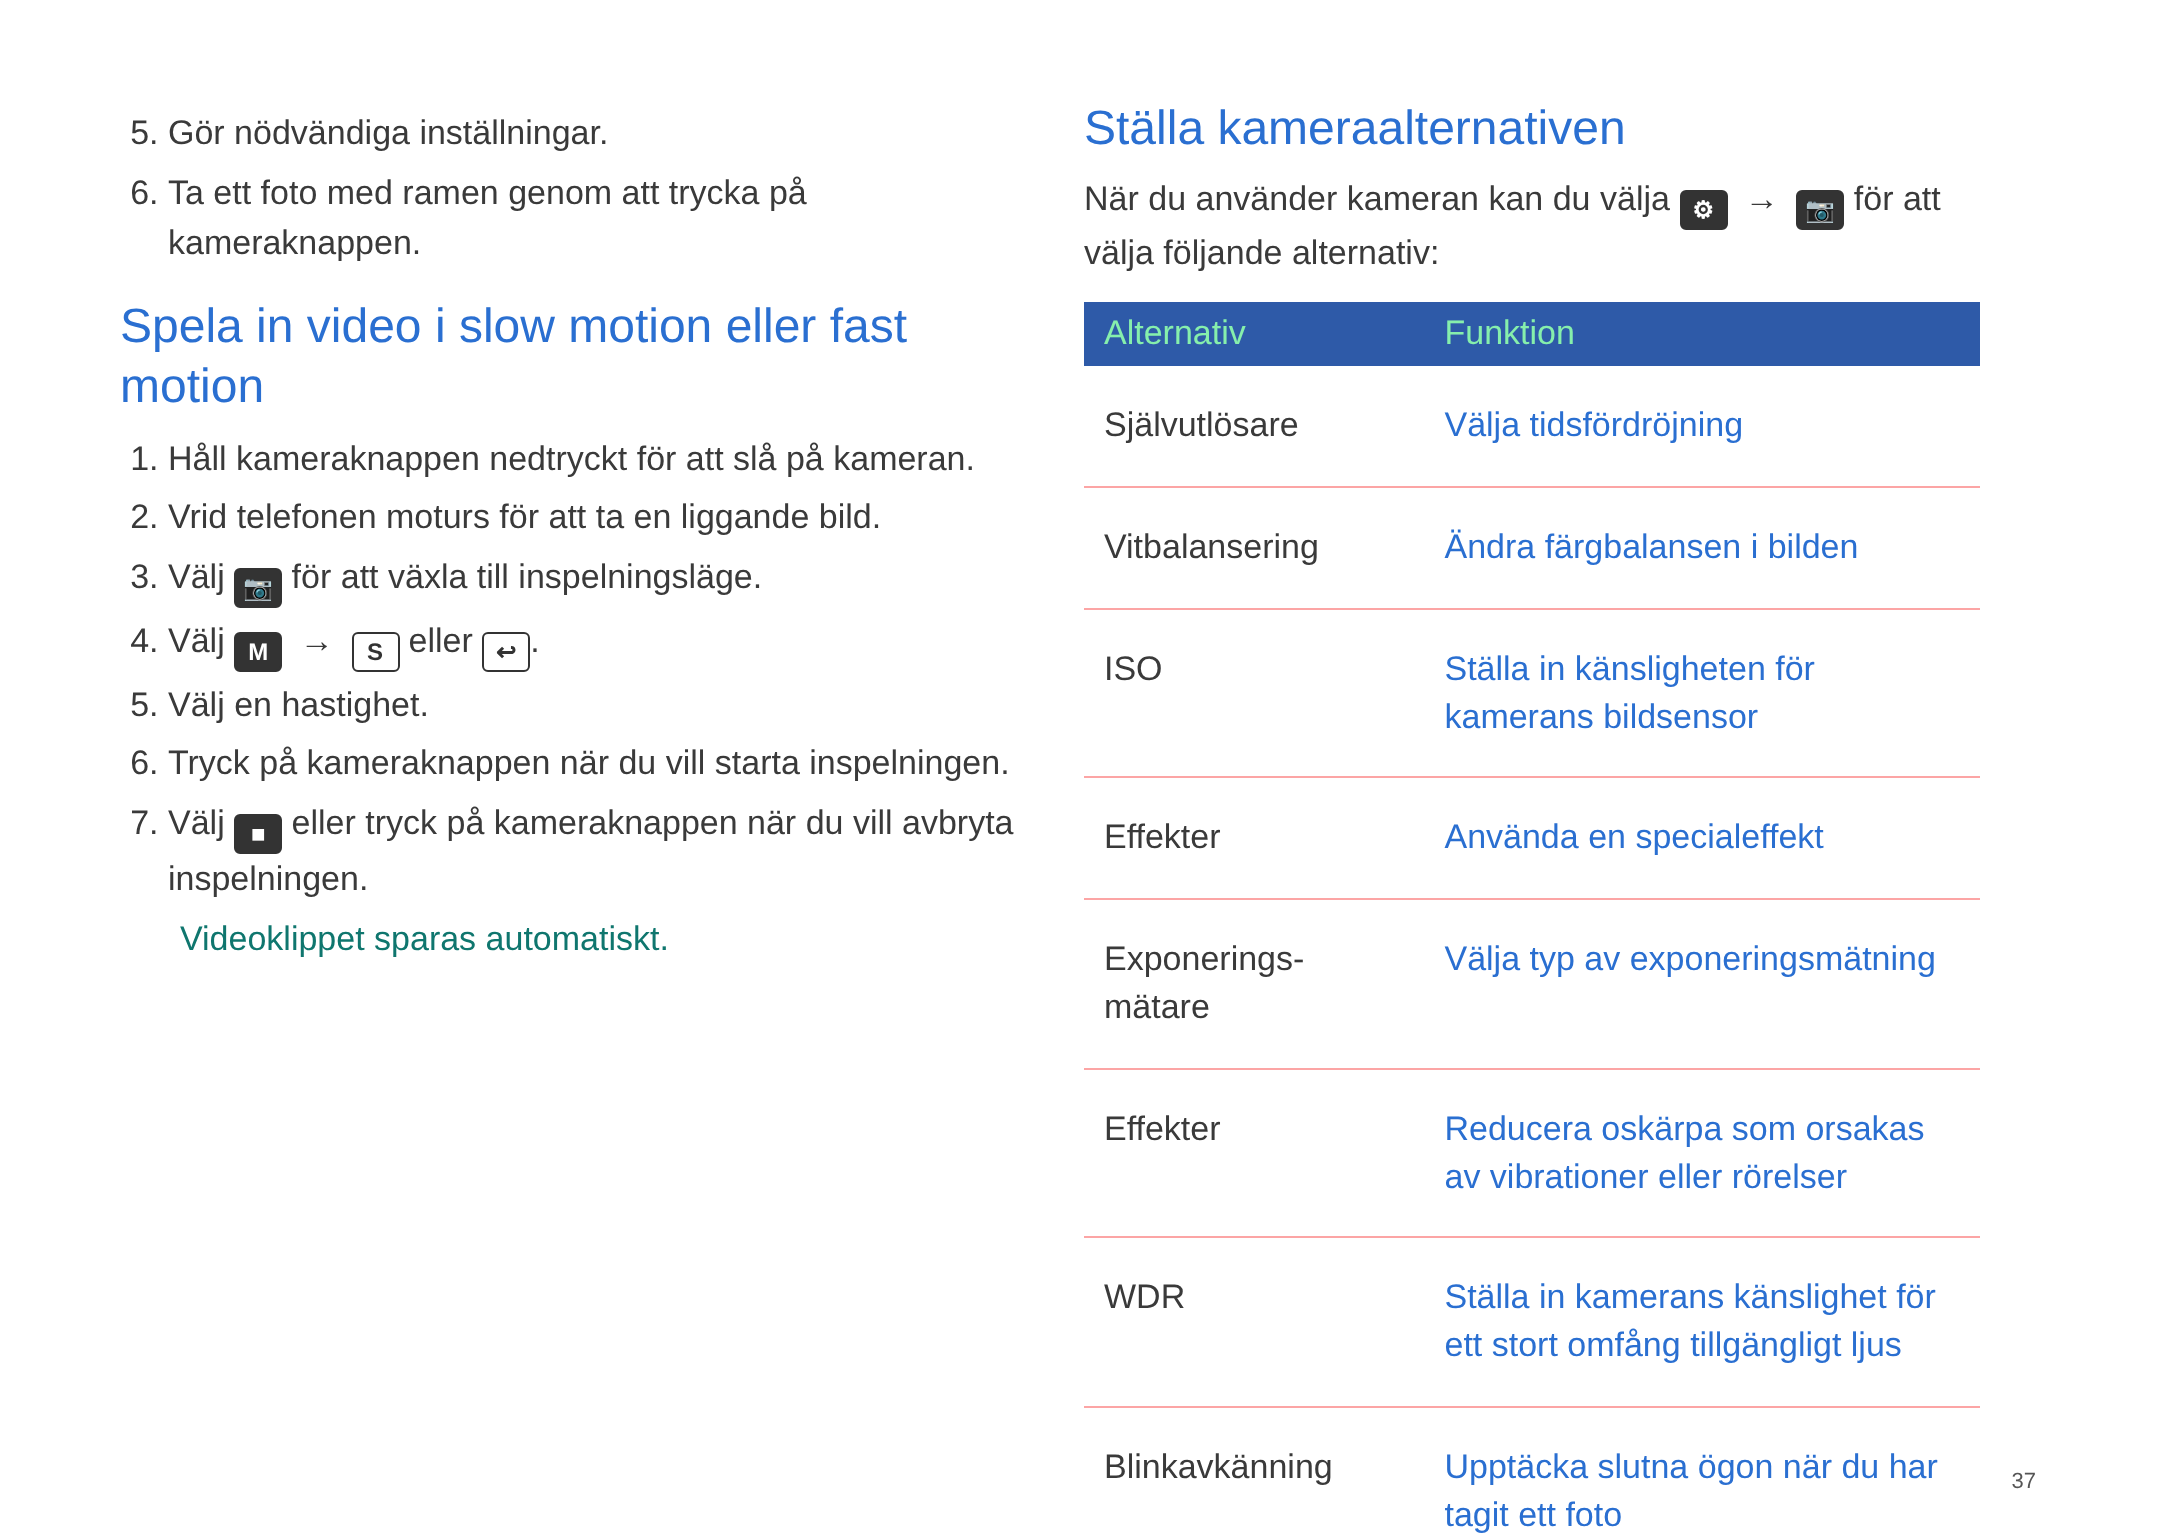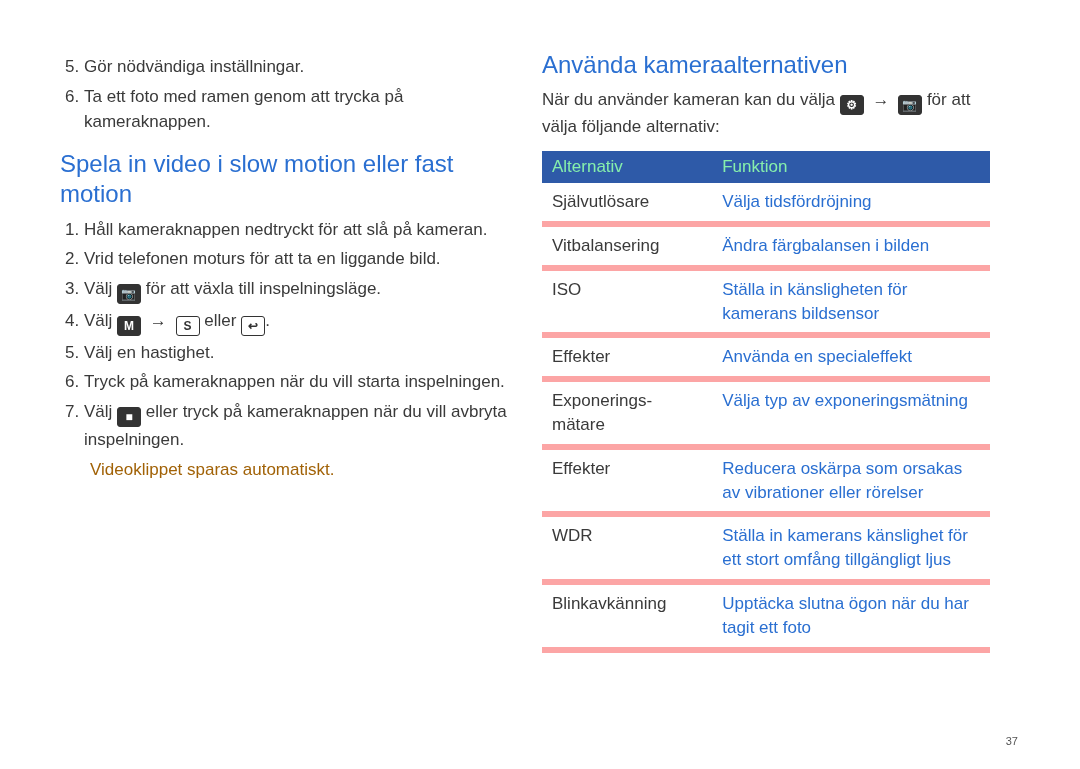--- a/index.html
+++ b/index.html
@@ -44,25 +44,25 @@
     border: 1.5px solid #333;
     border-radius: 3px;
     font-size: 12px;
     color: #333;
     background: #fff;
     font-weight: 700;
   }
   .icon.dark { background:#333; color:#fff; }
   .arrow { display:inline-block; padding:0 4px; }
 
-  .indent-note { margin-left: 30px; color:#a16207; margin-top:4px; }
+  .indent-note { margin-left: 30px; color:#0f766e; margin-top:4px; }
 
   table { border-collapse: collapse; width: 100%; margin-top: 6px; }
   th { background:#2e5aa8; color:#86efac; font-weight:400; text-align:left; padding:6px 10px; font-size:17px; }
-  td { border-bottom: 6px solid #fca5a5; padding:7px 10px; vertical-align: top; line-height:1.4; }
+  td { border-bottom: 1px solid #fca5a5; padding:18px 10px; vertical-align: top; line-height:1.4; }
   td.alt { color:#3a3a3a; width:38%; }
   td.fn  { color:#2a6fd1; }
 
   .pagenum { position:absolute; bottom:22px; right:62px; font-size:11px; color:#555; }
 </style>
 </head>
 <body>
 
 <div class="page">
   <div class="cols">
@@ -91,21 +91,21 @@
         <li>Välj en hastighet.</li>
         <li>Tryck på kameraknappen när du vill starta inspelningen.</li>
         <li>
           Välj <span class="icon dark">■</span> eller tryck på kameraknappen när du vill avbryta inspelningen.
         </li>
       </ol>
       <div class="indent-note">Videoklippet sparas automatiskt.</div>
     </div>
 
     <div class="col-right">
-      <h2 class="section" style="margin-top:0">Använda kameraalternativen</h2>
+      <h2 class="section" style="margin-top:0">Ställa kameraalternativen</h2>
       <p class="lead">
         <span>När du använder kameran kan du välja </span>
         <span class="icon dark">⚙</span>
         <span class="arrow">→</span>
         <span class="icon dark">📷</span>
         <span> för att välja följande alternativ:</span>
       </p>
 
       <table>
         <thead>

